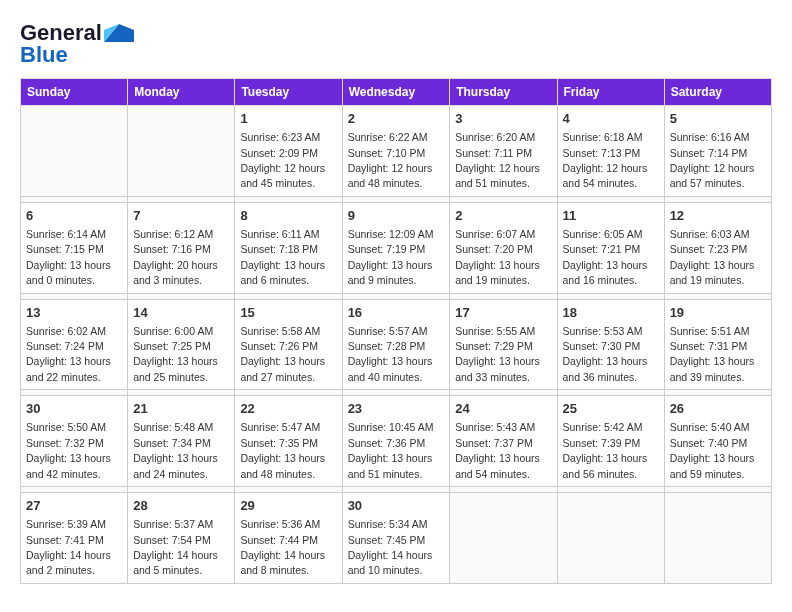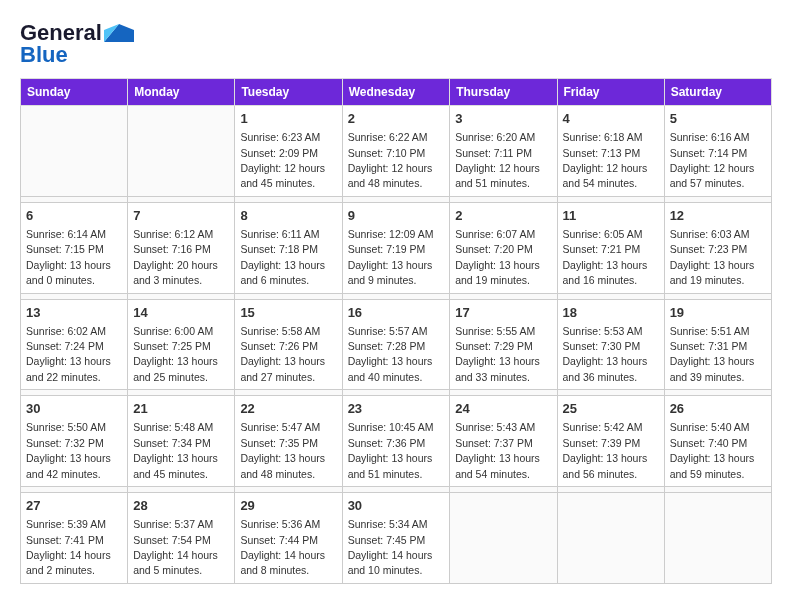--- a/index.html
+++ b/index.html
@@ -274,21 +274,21 @@
         <td>
         <span class="day-number">30</span>
         <span class="cell-content">Sunrise: 5:50 AM</span><br>
         <span class="cell-content">Sunset: 7:32 PM</span><br>
         <span class="cell-content">Daylight: 13 hours and 42 minutes.</span>
       </td>
         <td>
         <span class="day-number">21</span>
         <span class="cell-content">Sunrise: 5:48 AM</span><br>
         <span class="cell-content">Sunset: 7:34 PM</span><br>
-        <span class="cell-content">Daylight: 13 hours and 45 minutes.</span>
+        <span class="cell-content">Daylight: 13 hours and 24 minutes.</span>
       </td>
         <td>
         <span class="day-number">22</span>
         <span class="cell-content">Sunrise: 5:47 AM</span><br>
         <span class="cell-content">Sunset: 7:35 PM</span><br>
         <span class="cell-content">Daylight: 13 hours and 48 minutes.</span>
       </td>
         <td>
         <span class="day-number">23</span>
         <span class="cell-content">Sunrise: 10:45 AM</span><br>

